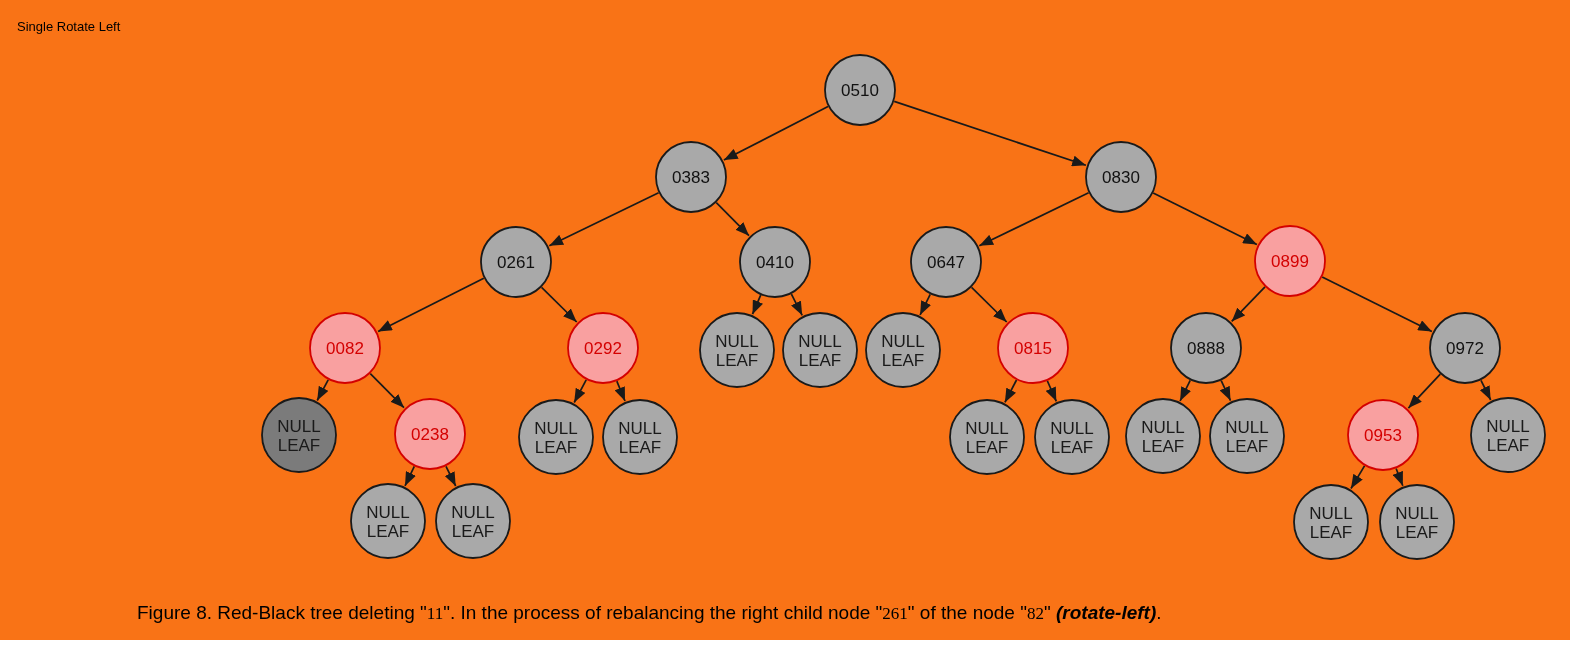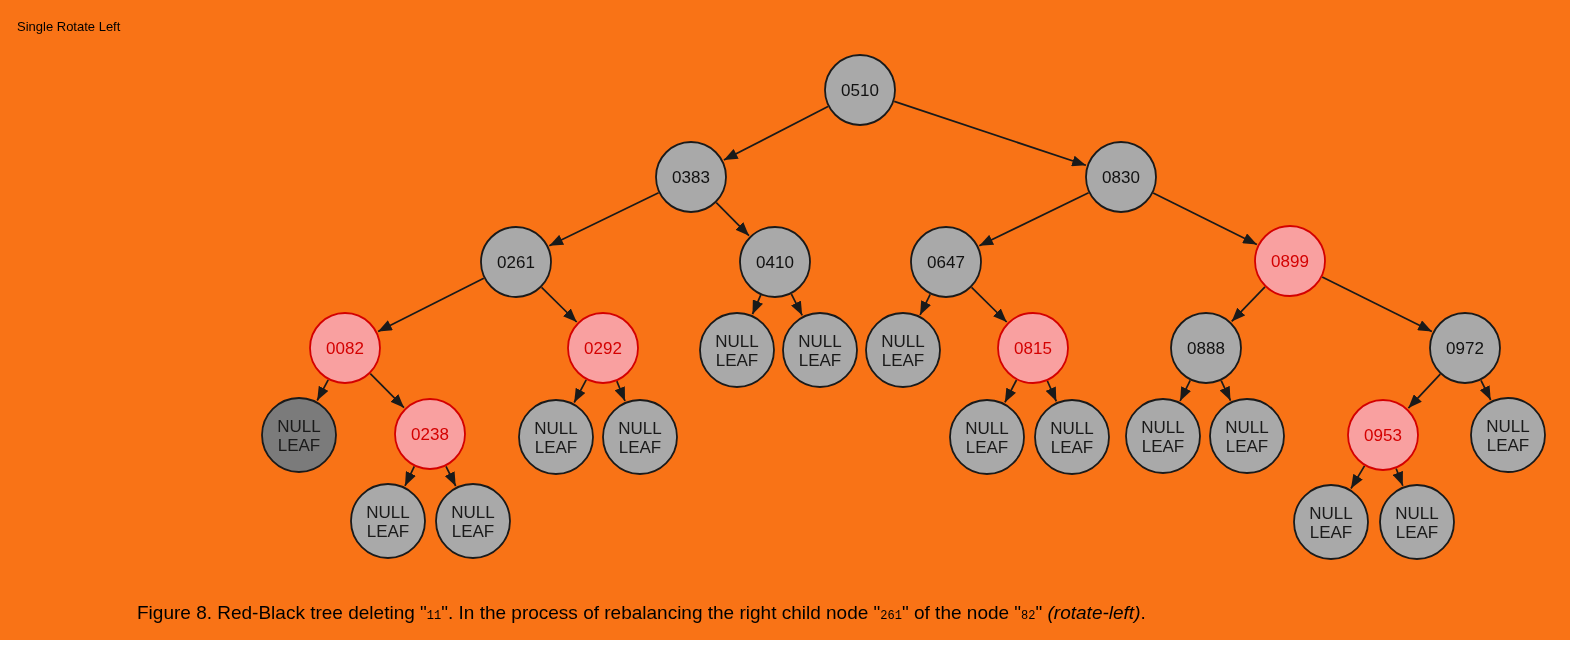--- a/index.html
+++ b/index.html
@@ -30,22 +30,22 @@
   .figure-caption {
     position: absolute;
     left: 137px;
     top: 602px;
     font-size: 19px;
     color: #000000;
     white-space: nowrap;
   }
   .figure-caption .seg-italic      { }
   .figure-caption .seg-normal      { }
-  .figure-caption .seg-mono        { font-family: Liberation Mono, monospace; font-size: 12px; }
-  .figure-caption .seg-bolditalic  { font-style: italic; font-weight: normal; }
+  .figure-caption .seg-mono        { font-family: Liberation Serif, serif; font-size: 17px; }
+  .figure-caption .seg-bolditalic  { font-style: italic; font-weight: bold; }
   svg text {
     font-family: "Liberation Sans", sans-serif;
     text-anchor: middle;
   }
 </style>
 </head>
 <body>
 
 <div class="page">
   <div class="diagram-title">Single Rotate Left</div>

